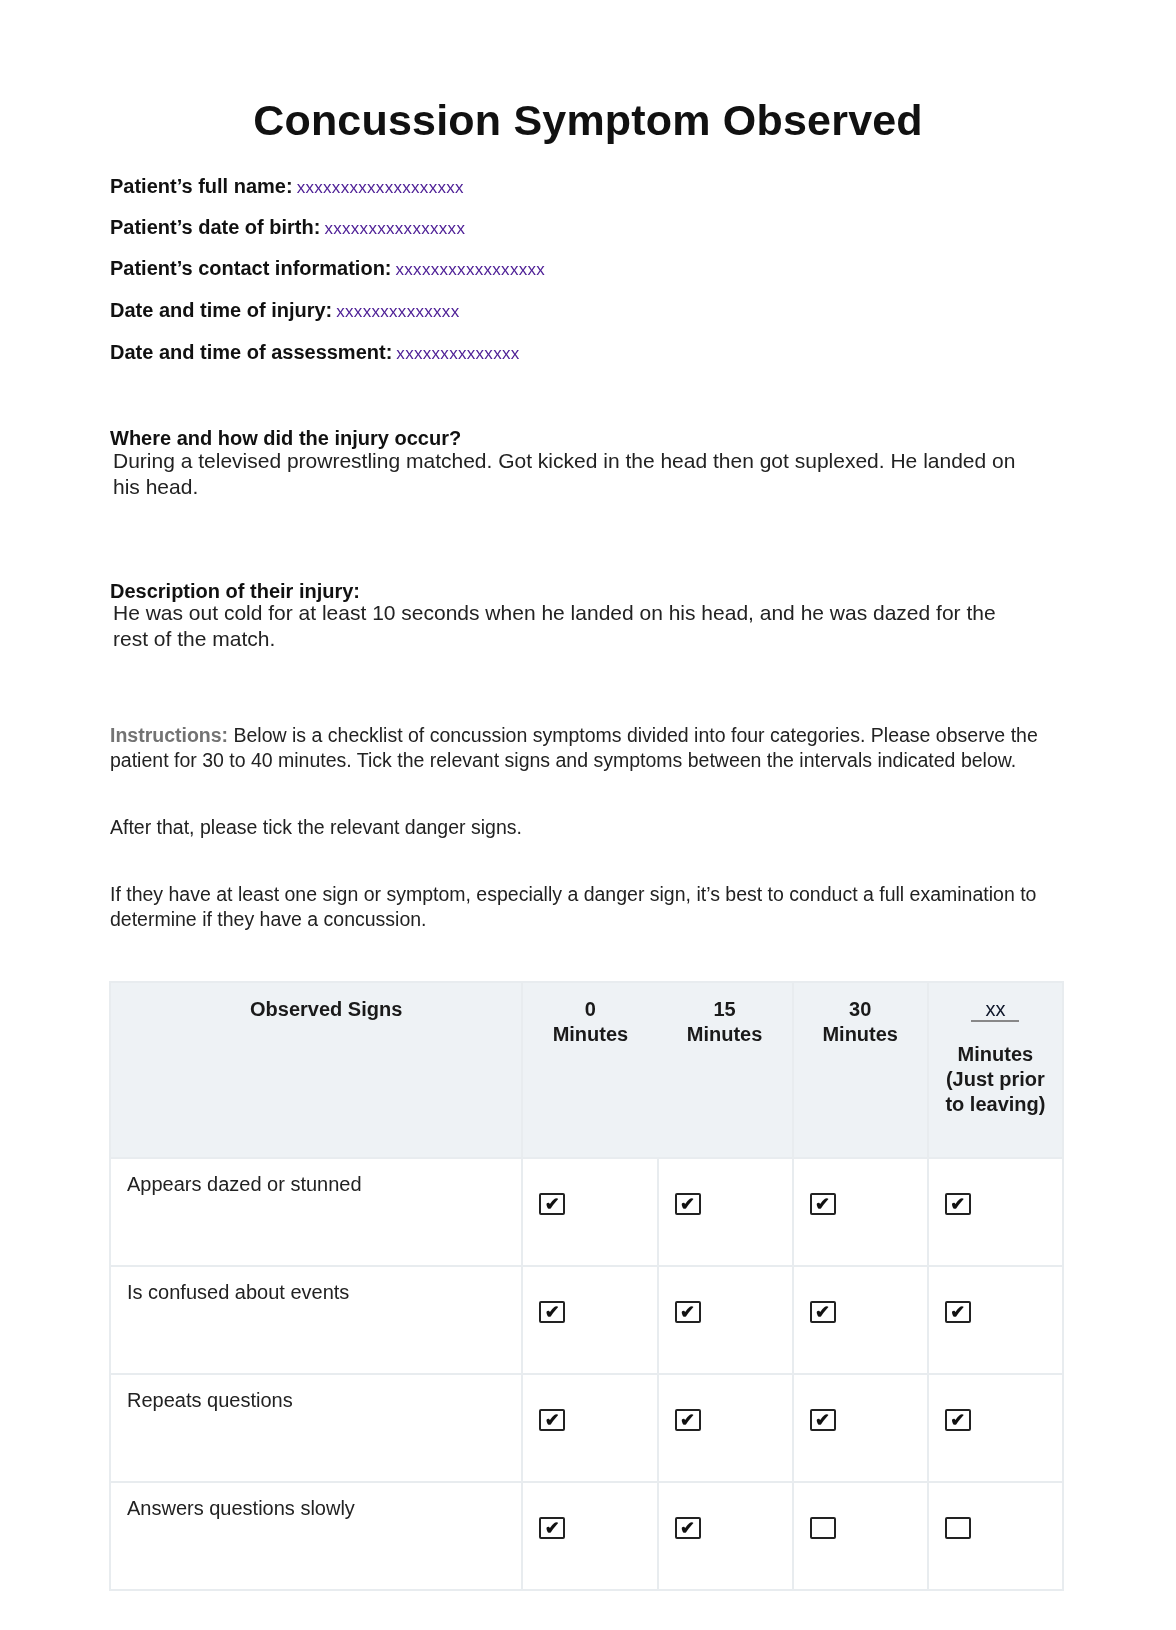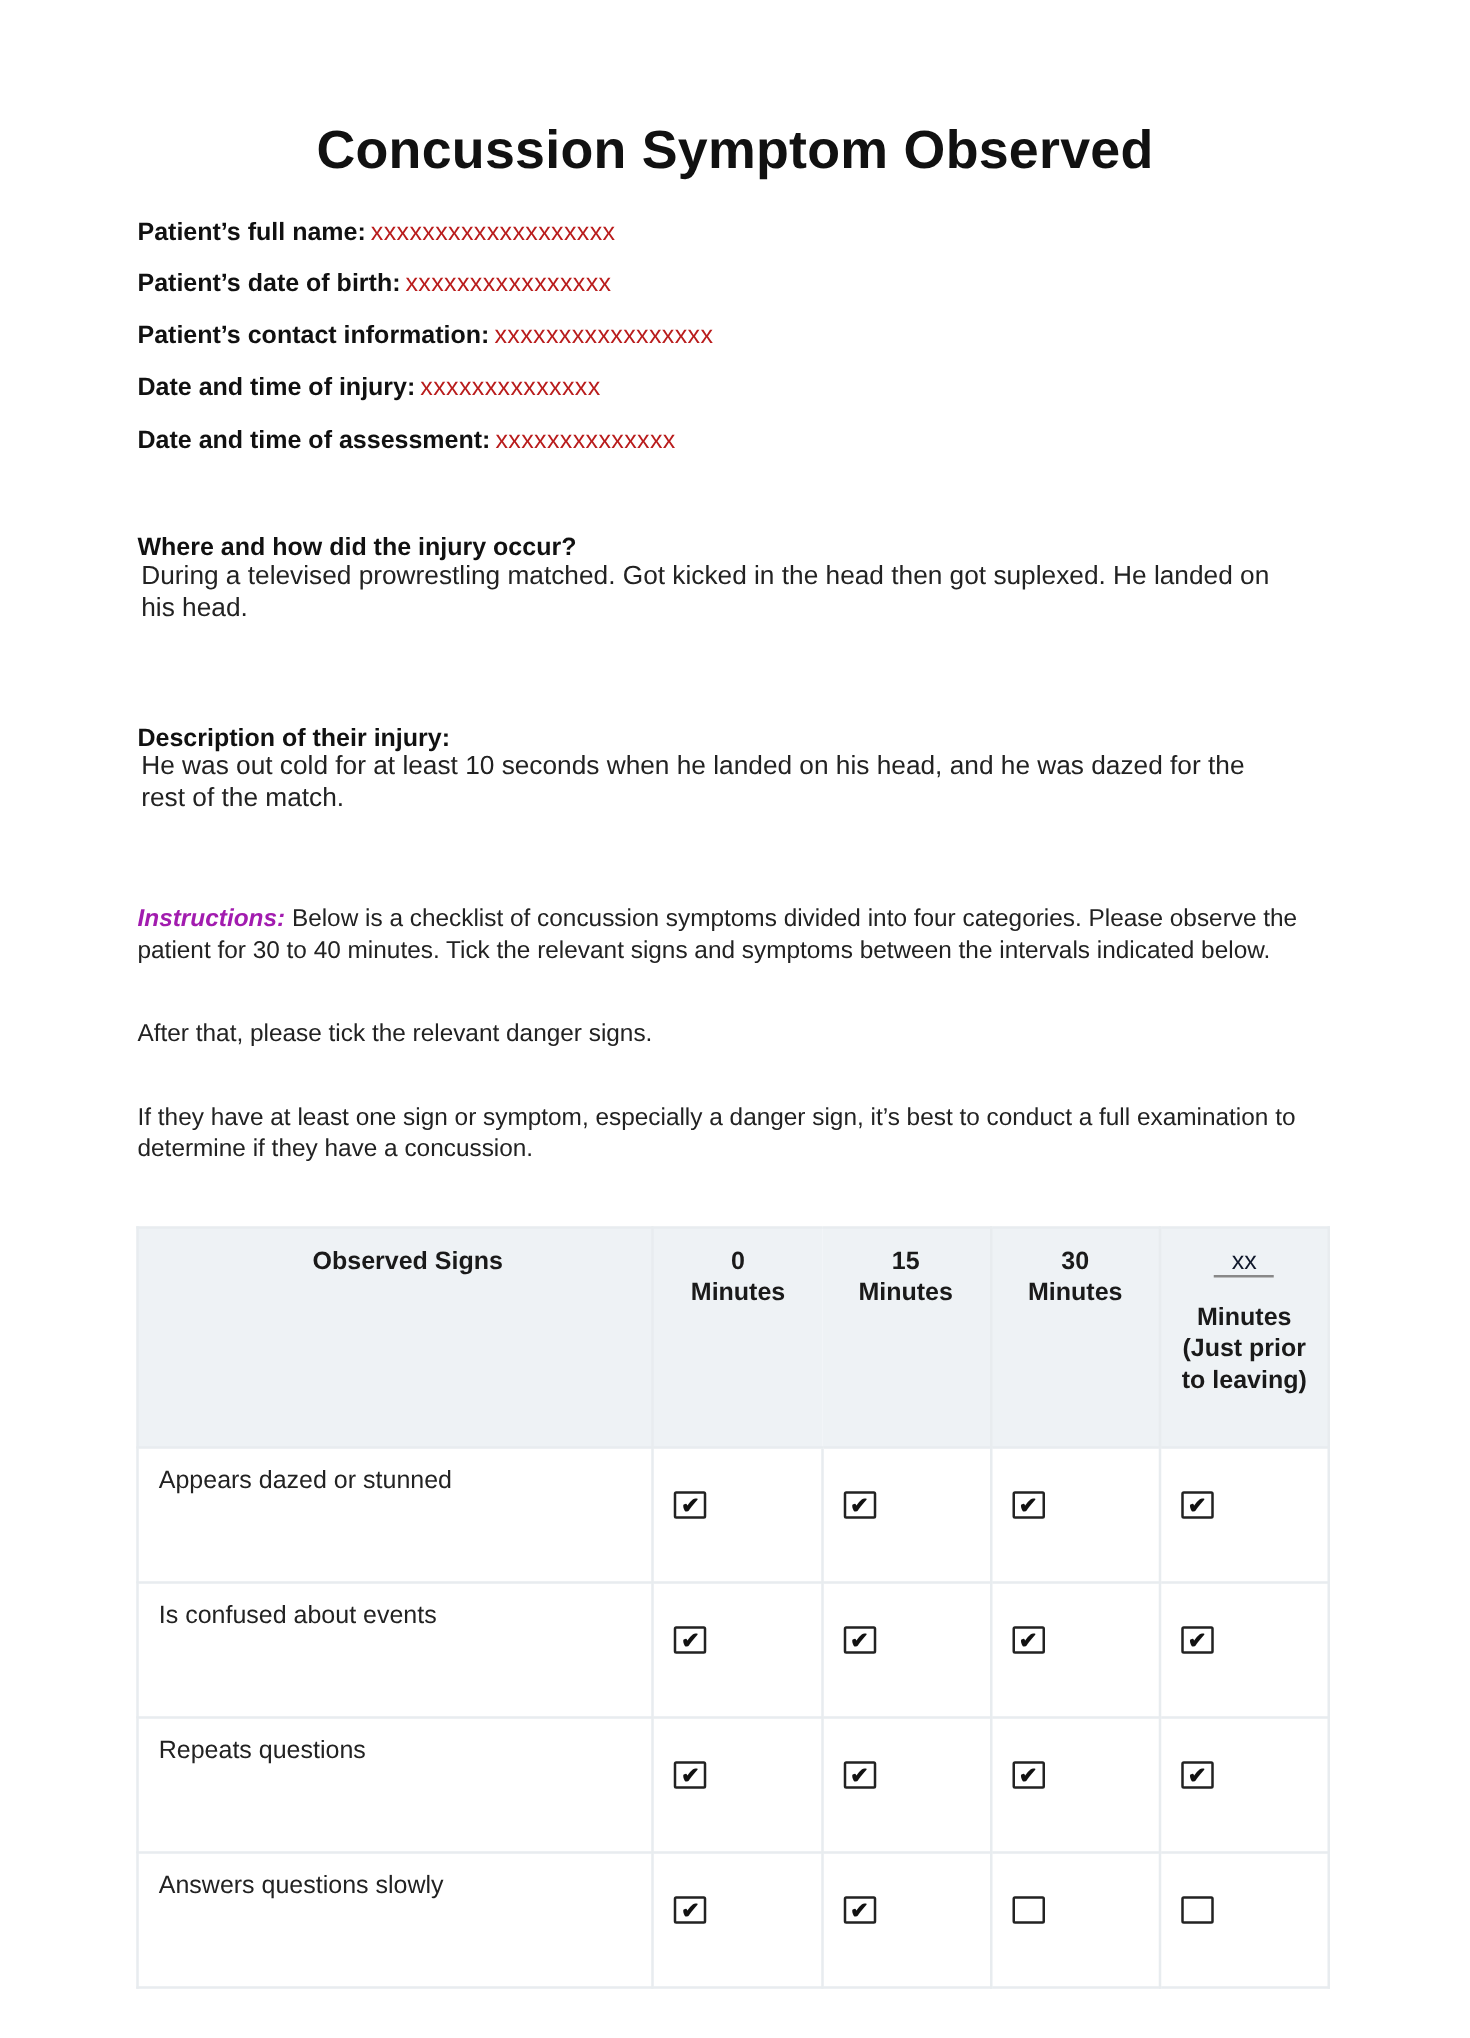--- a/index.html
+++ b/index.html
@@ -1,24 +1,24 @@
 <!DOCTYPE html>
 <html><head>
 <meta charset="utf-8">
 <style>
   html, body { margin: 0; padding: 0; background: #ffffff; }
   body { width: 1176px; height: 1630px; position: relative; font-family: "Liberation Sans", sans-serif; color: #1a1a1a; overflow: hidden; }
   .title { position: absolute; left: 0; width: 1176px; top: 96px; text-align: center; font-size: 43px; font-weight: bold; color: #111; letter-spacing: 0.2px; }
   .field { position: absolute; left: 110px; font-size: 20px; line-height: 24px; }
   .field .lbl { font-weight: bold; color: #111; }
-  .field .val { font-size: 20px; color: #b91c1c; margin-left: 4px; letter-spacing: 0.3px; }
+  .field .val { font-size: 17px; color: #4c1d95; margin-left: 4px; letter-spacing: 0.3px; }
   .q-title { position: absolute; left: 110px; font-size: 20px; font-weight: bold; color: #111; margin-top: 10px; }
   .q-body { position: absolute; left: 113px; width: 920px; font-size: 21px; line-height: 26px; color: #222; }
   .para { position: absolute; left: 110px; width: 930px; font-size: 19.5px; line-height: 25px; color: #222; }
-  .para b { color: #a21caf; font-style: italic; }
+  .para b { color: #737373; }
   table.grid { position: absolute; left: 109px; top: 981px; width: 955px; border-collapse: collapse; font-size: 20px; }
   table.grid th { background: #eef2f5; font-weight: bold; color: #1a1a1a; vertical-align: top; padding: 14px 8px 10px; text-align: center; line-height: 25px; height: 150px; border: 2px solid #e8ecef; }
   table.grid th.first { text-align: center; padding-left: 28px; }
   table.grid th.nodiv-right { border-right: 0; }
   table.grid th.nodiv-left { border-left: 0; }
   table.grid td { border: 2px solid #e8ecef; height: 92px; vertical-align: top; color: #222; }
   table.grid td.sign { padding: 14px 16px 0; width: 384px; font-size: 20px; }
   table.grid td.cb { width: 134px; padding: 0; }
   .box { display: block; width: 26px; height: 22px; margin: 34px 0 0 16px; border: 2px solid #222; border-radius: 2px; box-sizing: border-box; text-align: center; font-size: 18px; line-height: 18px; font-weight: bold; color: #111; }
   .xx { display: inline-block; border-bottom: 2px solid #888; padding: 0 14px; line-height: 22px; font-weight: normal; color: #0f172a; }

